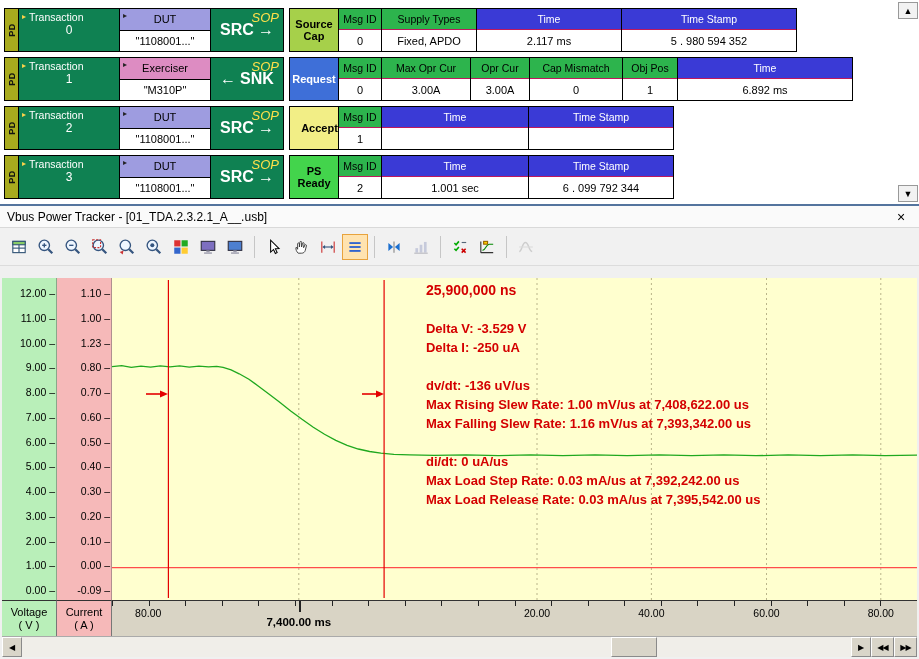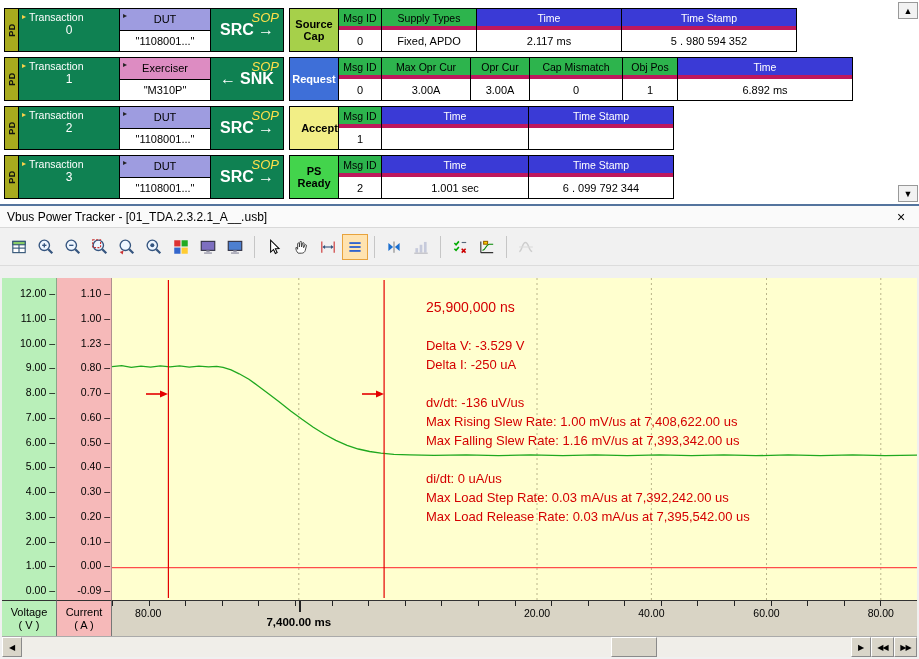--- a/index.html
+++ b/index.html
@@ -21,21 +21,21 @@
   .ecell { width:92px; margin-left:-1px; display:flex; flex-direction:column; background:#fff; }
   .ehdr { flex:1; display:flex; align-items:center; justify-content:center; font-size:11px; color:#000; border-bottom:1px solid #000; position:relative; }
   .ehdr .tri { position:absolute; left:3px; top:3px; }
   .eval { flex:1; display:flex; align-items:center; justify-content:center; font-size:11px; color:#000; }
   .dcell { width:74px; margin-left:-1px; background:#0f8152; position:relative; display:flex; align-items:center; justify-content:center; gap:4px; }
   .sop { position:absolute; top:1px; right:4px; color:#ffe04a; font-size:13px; font-style:italic; }
   .dtxt { color:#fff; font-weight:bold; font-size:16px; }
   .darr { color:#fff; font-weight:bold; font-size:16px; line-height:1; }
   .mcell { width:50px; margin-left:5px; display:flex; align-items:center; justify-content:center; font-size:11px; font-weight:bold; text-align:center; padding:1px; }
   .fcell { margin-left:-1px; display:flex; flex-direction:column; }
-  .fhdr { height:21px; display:flex; align-items:center; justify-content:center; font-size:10.5px; border-bottom:4px solid #be185d; white-space:nowrap; }
+  .fhdr { height:21px; display:flex; align-items:center; justify-content:center; font-size:10.5px; border-bottom:1px solid #be185d; white-space:nowrap; }
   .fhdr.green { background:#2db44d; color:#000; }
   .fhdr.blue { background:#3a3ad6; color:#fff; }
   .fval { flex:1; background:#fff; display:flex; align-items:center; justify-content:center; font-size:11px; white-space:nowrap; }
   .vscroll { position:absolute; top:2px; right:1px; width:20px; height:200px; display:flex; flex-direction:column; }
   .vs-btn { height:17px; background:#f2f2f2; border:1px solid #999; display:flex; align-items:center; justify-content:center; font-size:9px; color:#000; }
   .vs-track { flex:1; background:#fff; }
 
   
   .tracker { position:absolute; left:0; top:204px; width:919px; height:455px; border-top:2px solid #54749e; background:#f0f0f0; }
   .titlebar { height:22px; display:flex; align-items:center; padding:0 7px; background:#fafafa; border-bottom:1px solid #d9d9d9; font-size:12px; color:#000; }
@@ -48,21 +48,21 @@
   .tsep { width:1px; height:22px; background:#c6c6c6; margin:0 5px; }
 
   
   .chart-wrap { position:absolute; left:2px; right:2px; top:72px; bottom:0; }
   .chart-main { display:flex; height:322px; }
   .vcol { width:55px; background:#b9efb9; position:relative; border-right:1px solid #89a889; }
   .ccol { width:55px; background:#f6b9b9; position:relative; border-right:1px solid #b09090; }
   .ytick { position:absolute; right:1px; font-size:10.5px; white-space:nowrap; color:#000; }
   .plot { flex:1; position:relative; background:#ffffcf; overflow:hidden; }
   .plot svg { position:absolute; inset:0; width:100%; height:100%; }
-  .anno { position:absolute; left:39%; top:20px; font-weight:normal; font-size:13px; line-height:19px; white-space:nowrap; }
+  .anno { position:absolute; left:39%; top:3px; font-weight:bold; font-size:13px; line-height:19px; white-space:nowrap; }
   .anno-line.first { font-size:14px; }
   .xaxis { display:flex; height:36px; }
   .axis-hdr { width:55px; border-right:1px solid #777; border-top:1px solid #333; display:flex; flex-direction:column; align-items:center; justify-content:center; font-size:11px; line-height:13px; color:#000; }
   .vhdr { background:#b9efb9; }
   .chdr { background:#f6b9b9; }
   .xstrip { flex:1; position:relative; background:#d9d4c5; border-top:1px solid #333; overflow:hidden; }
   .xtick { position:absolute; top:0; width:1px; height:5px; background:#222; }
   .xtick.major { height:11px; width:2px; }
   .xlab { position:absolute; top:6px; transform:translateX(-50%); font-size:10.5px; color:#000; white-space:nowrap; }
   .xlab.majorlab { top:15px; font-weight:bold; font-size:11.5px; }

